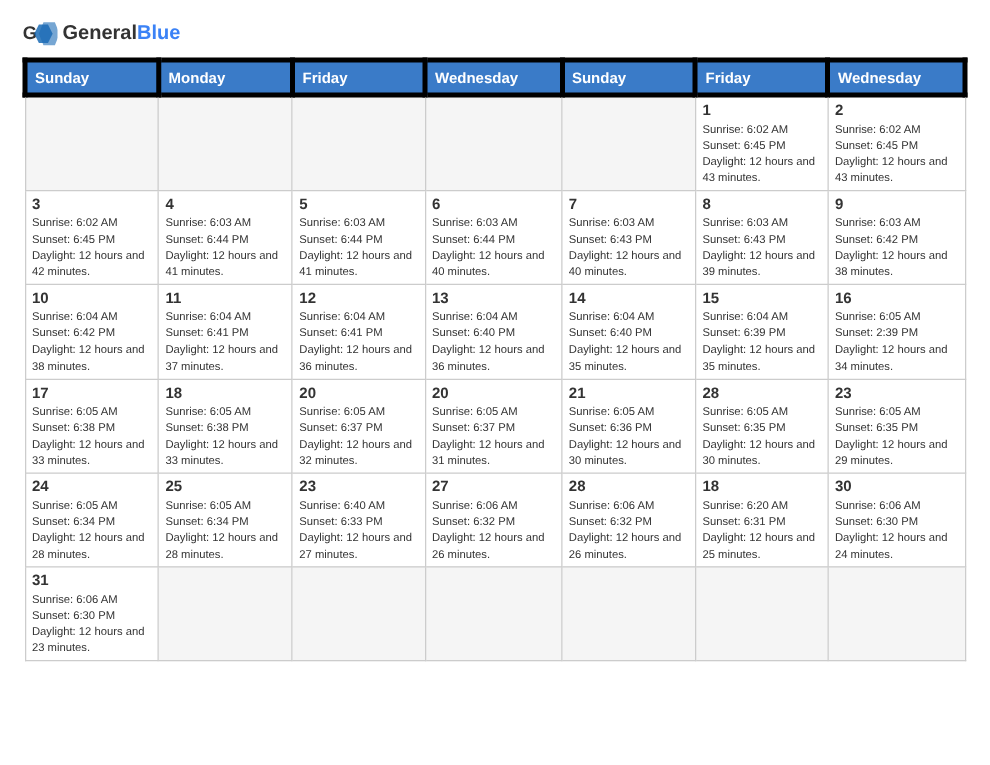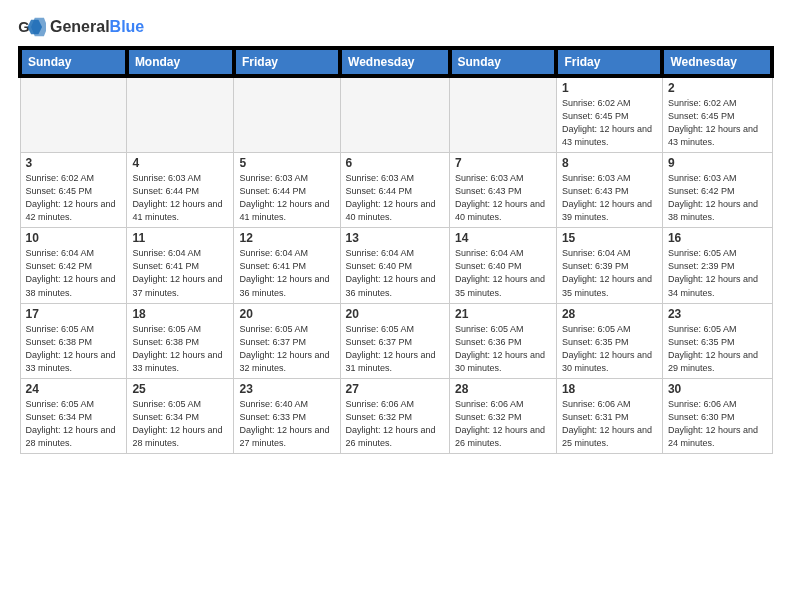--- a/index.html
+++ b/index.html
@@ -325,28 +325,43 @@
           </td>
           <td>
             <span class="day-number">28</span>
             <div class="day-info">Sunrise: 6:06 AM
 Sunset: 6:32 PM
 Daylight: 12 hours
 and 26 minutes.</div>
           </td>
           <td>
             <span class="day-number">18</span>
-            <div class="day-info">Sunrise: 6:06 AM
+            <div class="day-info">Sunrise: 6:20 AM
 Sunset: 6:31 PM
 Daylight: 12 hours
 and 25 minutes.</div>
           </td>
           <td>
             <span class="day-number">30</span>
             <div class="day-info">Sunrise: 6:06 AM
 Sunset: 6:30 PM
 Daylight: 12 hours
 and 24 minutes.</div>
           </td>
+        </tr>
+        <tr>
+          <td class="last-row">
+            <span class="day-number">31</span>
+            <div class="day-info">Sunrise: 6:06 AM
+Sunset: 6:30 PM
+Daylight: 12 hours
+and 23 minutes.</div>
+          </td>
+          <td class="empty last-row"></td>
+          <td class="empty last-row"></td>
+          <td class="empty last-row"></td>
+          <td class="empty last-row"></td>
+          <td class="empty last-row"></td>
+          <td class="empty last-row"></td>
         </tr>
       </tbody>
   </table>
 </div>
 
 </body></html>

